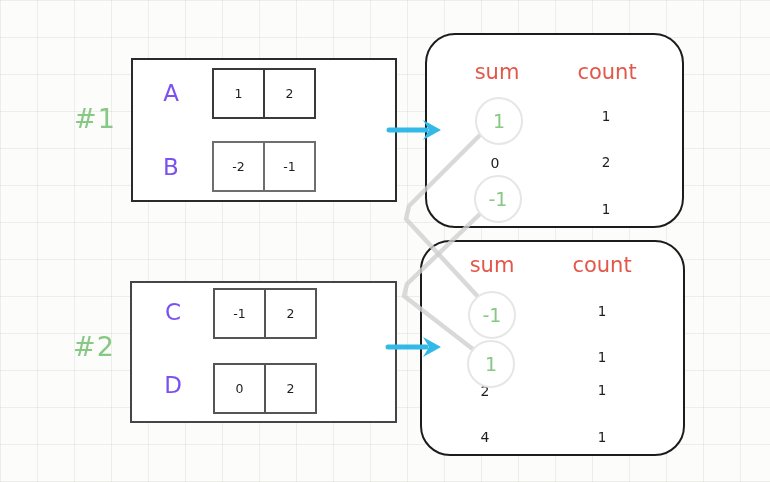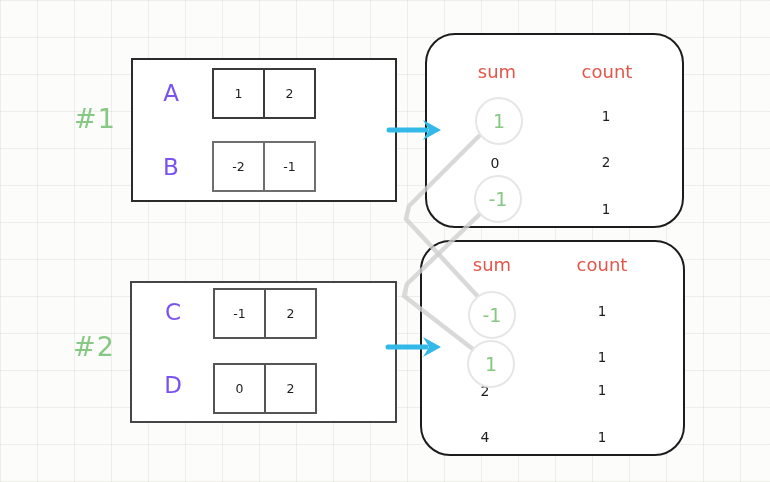--- a/index.html
+++ b/index.html
@@ -22,21 +22,21 @@
   .grect.g2{border-color:#454545;}
   .rowlabel{font-size:23px; color:var(--purple);}
   .cells{position:absolute; display:flex; background:#fff;}
   .cell{width:49px; height:47px; display:flex; align-items:center; justify-content:center;
         font-size:12.5px; color:var(--ink); border:2px solid #3a3a3a;}
   .cell + .cell{border-left:none;}
   .cells-b .cell{border-color:#6e6e6e;}
   .cells-c .cell{border-color:#555;}
   .cells-d .cell{border-color:#555;}
   .rbox{position:absolute; background:#fff; border:2px solid #1c1c1c; border-radius:30px;}
-  .hdr{font-size:18px; color:var(--orange);}
+  .hdr{font-size:21px; color:var(--orange);}
   .sumval{font-size:14px; color:var(--ink);}
   .countval{font-size:13.5px; color:var(--ink);}
   .overlay{position:absolute; left:0; top:0; pointer-events:none;}
   .conn{fill:none; stroke:var(--connector); stroke-opacity:0.8; stroke-width:4.5;
         stroke-linecap:round; stroke-linejoin:round;}
   .arrow line{stroke:var(--cyan); stroke-width:5; stroke-linecap:round;}
   .arrow polygon{fill:var(--cyan);}
   .circle{position:absolute; width:44px; height:44px; border-radius:50%;
           border:2px solid var(--circle_stroke); background:#fff;
           display:flex; align-items:center; justify-content:center;}

